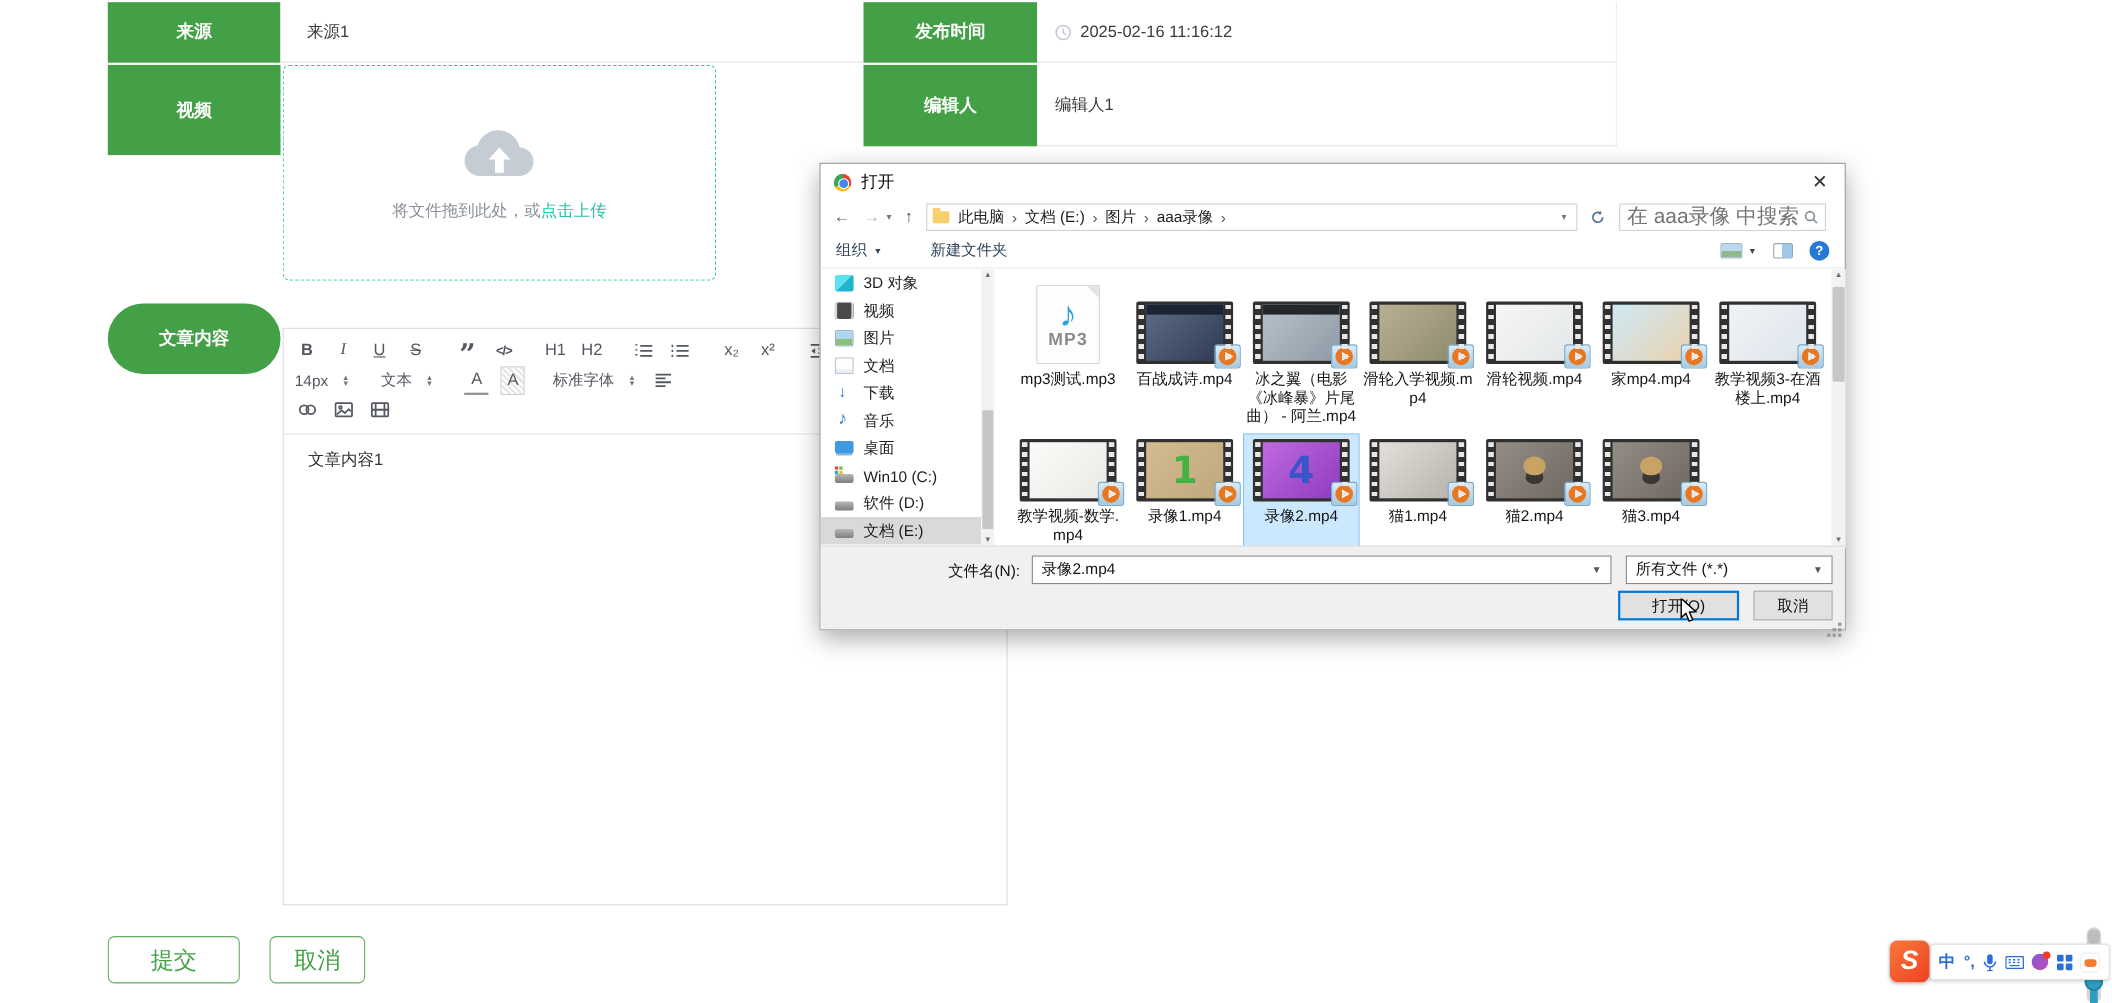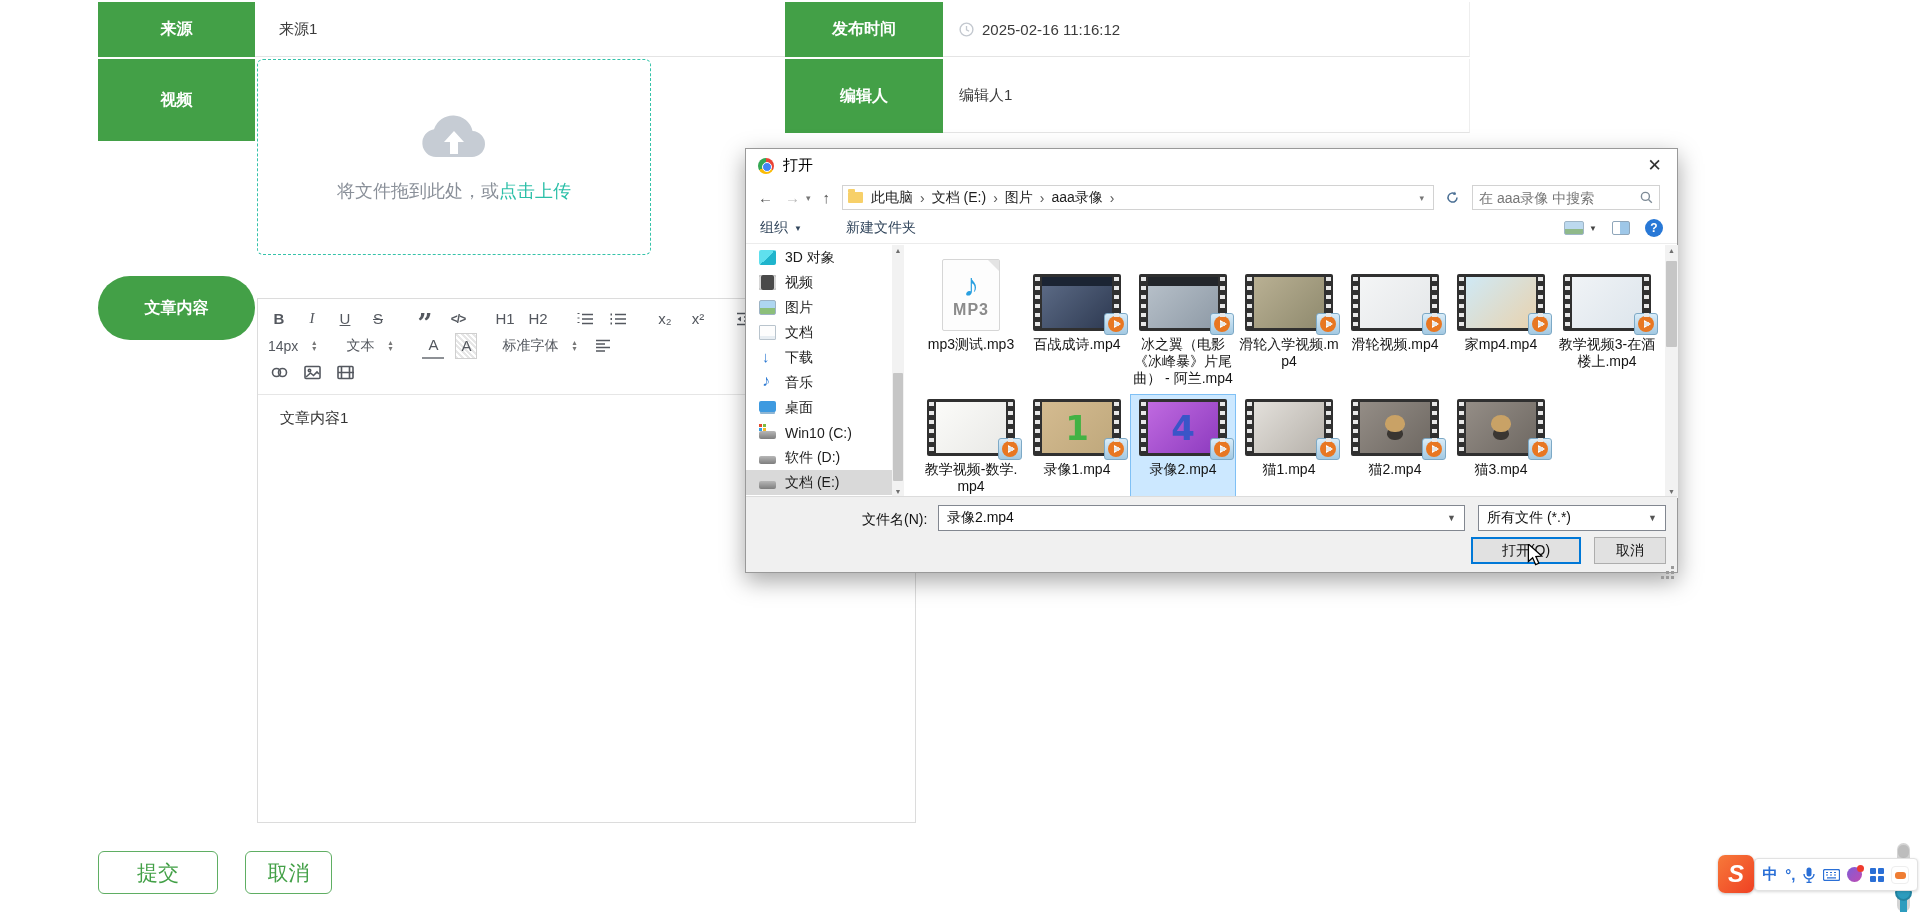--- a/index.html
+++ b/index.html
@@ -19,21 +19,21 @@
 
   .val { position:absolute; display:flex; align-items:center; font-size:15px; color:#3b3b3b;
          border-bottom:1px solid #e4e4e4; background:#fff; }
   #val-source  { left:255px; top:2px;  width:530px; height:55px; padding-left:24px; }
   #val-publish { left:943px; top:2px;  width:527px; height:55px; padding-left:16px; gap:8px; border-right:1px solid #eee; }
   #val-editor  { left:943px; top:59px; width:527px; height:74px; padding-left:16px; border-right:1px solid #eee; }
 
   #upload-box { left:257px; top:59px; width:394px; height:196px;
                 border:1px dashed #35c3aa; border-radius:6px;
                 display:flex; flex-direction:column; align-items:center; justify-content:center; gap:16px; }
-  #upload-hint { font-size:18px; color:#8a9099; }
+  #upload-hint { font-size:15px; color:#8a9099; }
   #upload-hint .link { color:#2bbfa8; }
 
   
   #editor { left:257px; top:298px; width:659px; height:525px; border:1px solid #dcdcdc; }
   #editor-toolbar { padding:6px 10px 8px 10px; border-bottom:1px solid #e6e6e6; }
   .tb-row { display:flex; align-items:center; height:27px; }
   .tb-btn { color:#54585f; font-size:15px; min-width:22px; height:26px;
             display:inline-flex; align-items:center; justify-content:center; margin-right:11px; }
   .tb-gap { width:14px; }
   .tb-b { font-weight:bold; } .tb-i { font-style:italic; font-family:"Liberation Serif",serif; }
@@ -69,21 +69,21 @@
   .nav-dis { color:#b9b9b9; }
   .nav-dd { font-size:9px; color:#777; margin-left:6px; }
   #addr-bar { margin-left:12px; width:592px; height:25px; border:1px solid #d2d2d2; display:flex; align-items:center; padding:0 5px; }
   .folder-ico { width:15px; height:11px; background:#f7d069; border-radius:1px; position:relative; margin-right:6px; flex:none; }
   .folder-ico::before { content:""; position:absolute; top:-3px; left:0; width:7px; height:3px; background:#f7d069; border-radius:1px 1px 0 0; }
   .crumb { font-size:14px; color:#1f1f1f; padding:0 2px; white-space:nowrap; }
   .crumb-sep { font-size:14px; color:#555; padding:0 5px; }
   #addr-dd { margin-left:auto; font-size:9px; color:#777; padding-right:4px; }
   #refresh-btn { margin-left:6px; width:24px; height:25px; display:flex; align-items:center; justify-content:center; }
   #search-box { margin-left:8px; width:188px; height:25px; border:1px solid #d2d2d2; display:flex; align-items:center; padding:0 6px; }
-  #search-box input { border:0; outline:0; flex:1; font-size:14px; font-family:inherit; color:#333; min-width:0; }
+  #search-box input { border:0; outline:0; flex:1; font-size:19px; font-family:inherit; color:#333; min-width:0; }
   #search-box input::placeholder { color:#767676; }
 
   #dlg-toolbar { position:absolute; top:64px; left:0; right:0; height:31px; border-bottom:1px solid #ececec;
                  display:flex; align-items:center; font-size:14px; color:#32465c; }
   #organize { margin-left:14px; display:flex; align-items:center; gap:6px; }
   #organize .dd { font-size:8px; color:#32465c; }
   #new-folder { margin-left:44px; }
   #dlg-toolbar .right { margin-left:auto; margin-right:14px; display:flex; align-items:center; gap:15px; }
   .view-ico { width:20px; height:14px; border:1px solid #9fb6c8; border-radius:2px;
               background:linear-gradient(#bcd9ef 55%, #8fb98a 55%); }

